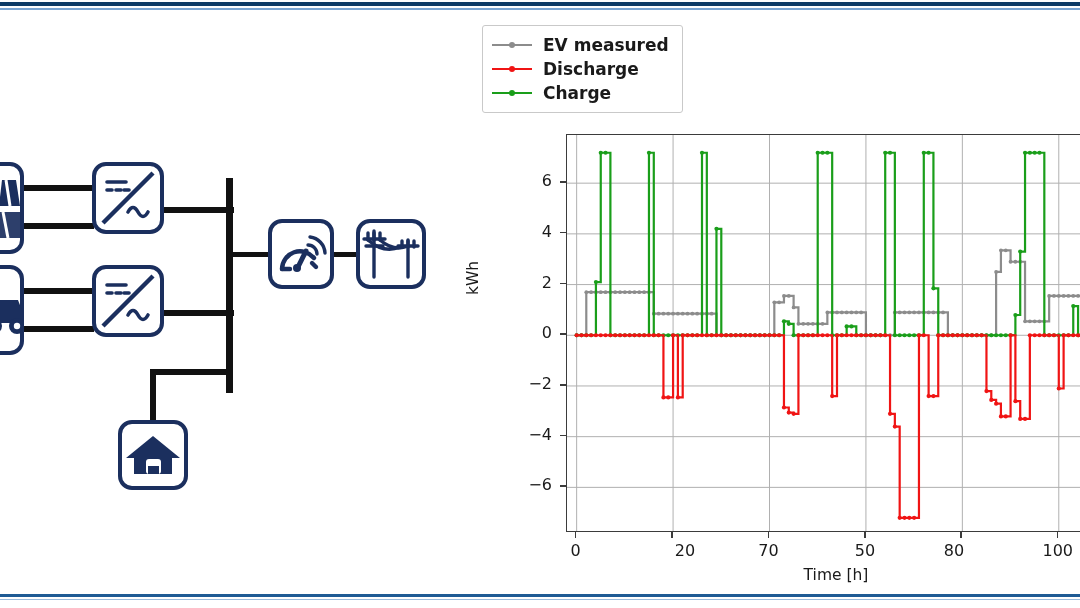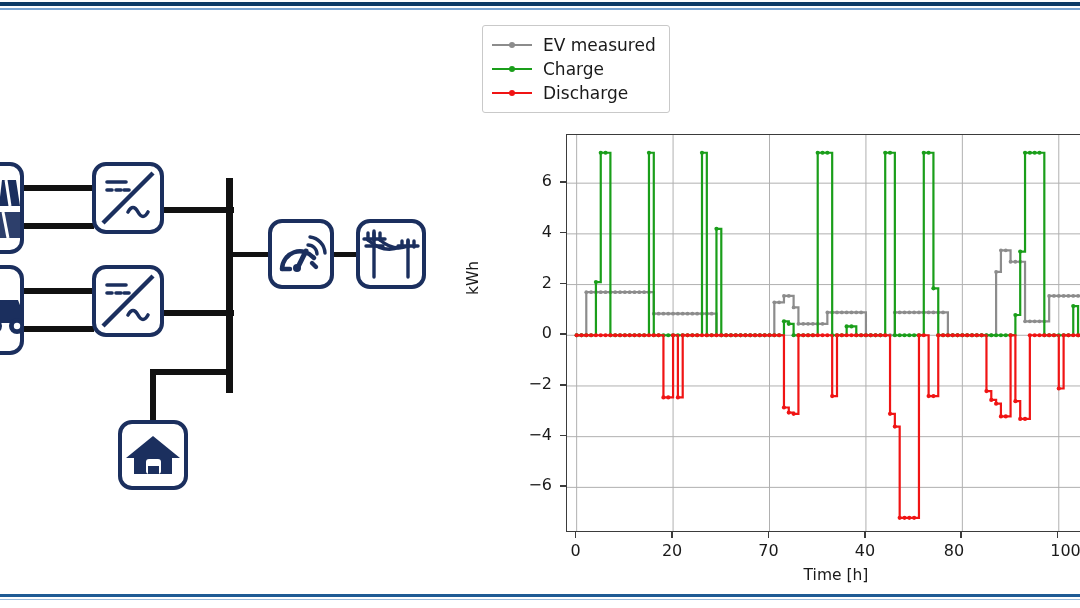--- a/index.html
+++ b/index.html
@@ -54,21 +54,21 @@
   
   #legend{
     position:absolute;left:12px;top:15px;
     background:#ffffff;border:1px solid #c9c9c9;border-radius:3px;
     padding:7px 13px 7px 9px;
   }
   .lg-row{display:flex;align-items:center;height:24px;}
   .lg-sample{width:40px;height:12px;position:relative;margin-right:11px;}
   .lg-line{position:absolute;left:0;top:5px;width:40px;height:2.4px;}
   .lg-dot{position:absolute;left:17px;top:3px;width:6px;height:6px;border-radius:50%;}
-  .lg-text{font-size:17px;color:#1a1a1a;white-space:nowrap;}
+  .lg-text{font-size:17px;color:#1a1a1a;white-space:nowrap;font-weight:bold;}
 </style>
 </head>
 <body>
 
 <div id="root">
 
   <div class="frame-top-dark"></div>
   <div class="frame-top-light"></div>
   <div class="frame-bottom"></div>
   <div class="frame-bottom2"></div>
@@ -204,29 +204,29 @@
         <div class="ytick" style="left: 42px; top: 262.567px;">2</div>
         <div class="ytickmark" style="left: 90px; top: 272.567px;"></div>
         <div class="ytick" style="left: 42px; top: 211.866px;">4</div>
         <div class="ytickmark" style="left: 90px; top: 221.866px;"></div>
         <div class="ytick" style="left: 42px; top: 161.166px;">6</div>
         <div class="ytickmark" style="left: 90px; top: 171.166px;"></div>
       </div>
     <div id="xtick-layer">
         <div class="xtick" style="left: 82.6429px; top: 531px;">0</div>
         <div class="xtickmark" style="left: 104.643px; top: 522px;"></div>
-        <div class="xtick" style="left: 179.071px; top: 531px;">20</div>
+        <div class="xtick" style="left: 179.071px; top: 531px; text-align: right;">20</div>
         <div class="xtickmark" style="left: 201.071px; top: 522px;"></div>
         <div class="xtick" style="left: 275.5px; top: 531px;">70</div>
         <div class="xtickmark" style="left: 297.5px; top: 522px;"></div>
-        <div class="xtick" style="left: 371.929px; top: 531px;">40</div>
+        <div class="xtick" style="left: 371.929px; top: 531px;">50</div>
         <div class="xtickmark" style="left: 393.929px; top: 522px;"></div>
         <div class="xtick" style="left: 461px; top: 531px;">80</div>
         <div class="xtickmark" style="left: 490.357px; top: 522px;"></div>
-        <div class="xtick" style="left: 564.786px; top: 531px; text-align: right;">100</div>
+        <div class="xtick" style="left: 564.786px; top: 531px;">100</div>
         <div class="xtickmark" style="left: 586.786px; top: 522px;"></div>
       </div>
 
     <div id="axes">
       <svg id="plot-svg" width="540" height="398">
           <line x1="9.642857142857142" y1="0" x2="9.642857142857142" y2="398" stroke="#b0b0b0" stroke-width="1"></line>
           <line x1="106.07142857142857" y1="0" x2="106.07142857142857" y2="398" stroke="#b0b0b0" stroke-width="1"></line>
           <line x1="202.5" y1="0" x2="202.5" y2="398" stroke="#b0b0b0" stroke-width="1"></line>
           <line x1="298.92857142857144" y1="0" x2="298.92857142857144" y2="398" stroke="#b0b0b0" stroke-width="1"></line>
           <line x1="395.35714285714283" y1="0" x2="395.35714285714283" y2="398" stroke="#b0b0b0" stroke-width="1"></line>
@@ -580,27 +580,27 @@
     <div id="legend">
       <div class="lg-row">
         <span class="lg-sample">
           <span class="lg-line" style="background:#8c8c8c"></span>
             <span class="lg-dot" style="background:#8c8c8c"></span>
         </span>
         <span class="lg-text">EV measured</span>
       </div>
       <div class="lg-row">
         <span class="lg-sample">
+          <span class="lg-line" style="background:#f01414"></span>
+            <span class="lg-dot" style="background:#f01414"></span>
+        </span>
+        <span class="lg-text">Discharge</span>
+      </div>
+      <div class="lg-row">
+        <span class="lg-sample">
           <span class="lg-line" style="background:#1a9e1a"></span>
             <span class="lg-dot" style="background:#1a9e1a"></span>
         </span>
         <span class="lg-text">Charge</span>
       </div>
-      <div class="lg-row">
-        <span class="lg-sample">
-          <span class="lg-line" style="background:#f01414"></span>
-            <span class="lg-dot" style="background:#f01414"></span>
-        </span>
-        <span class="lg-text">Discharge</span>
-      </div>
     </div>
   </div>
 </div>
 
 </body></html>

